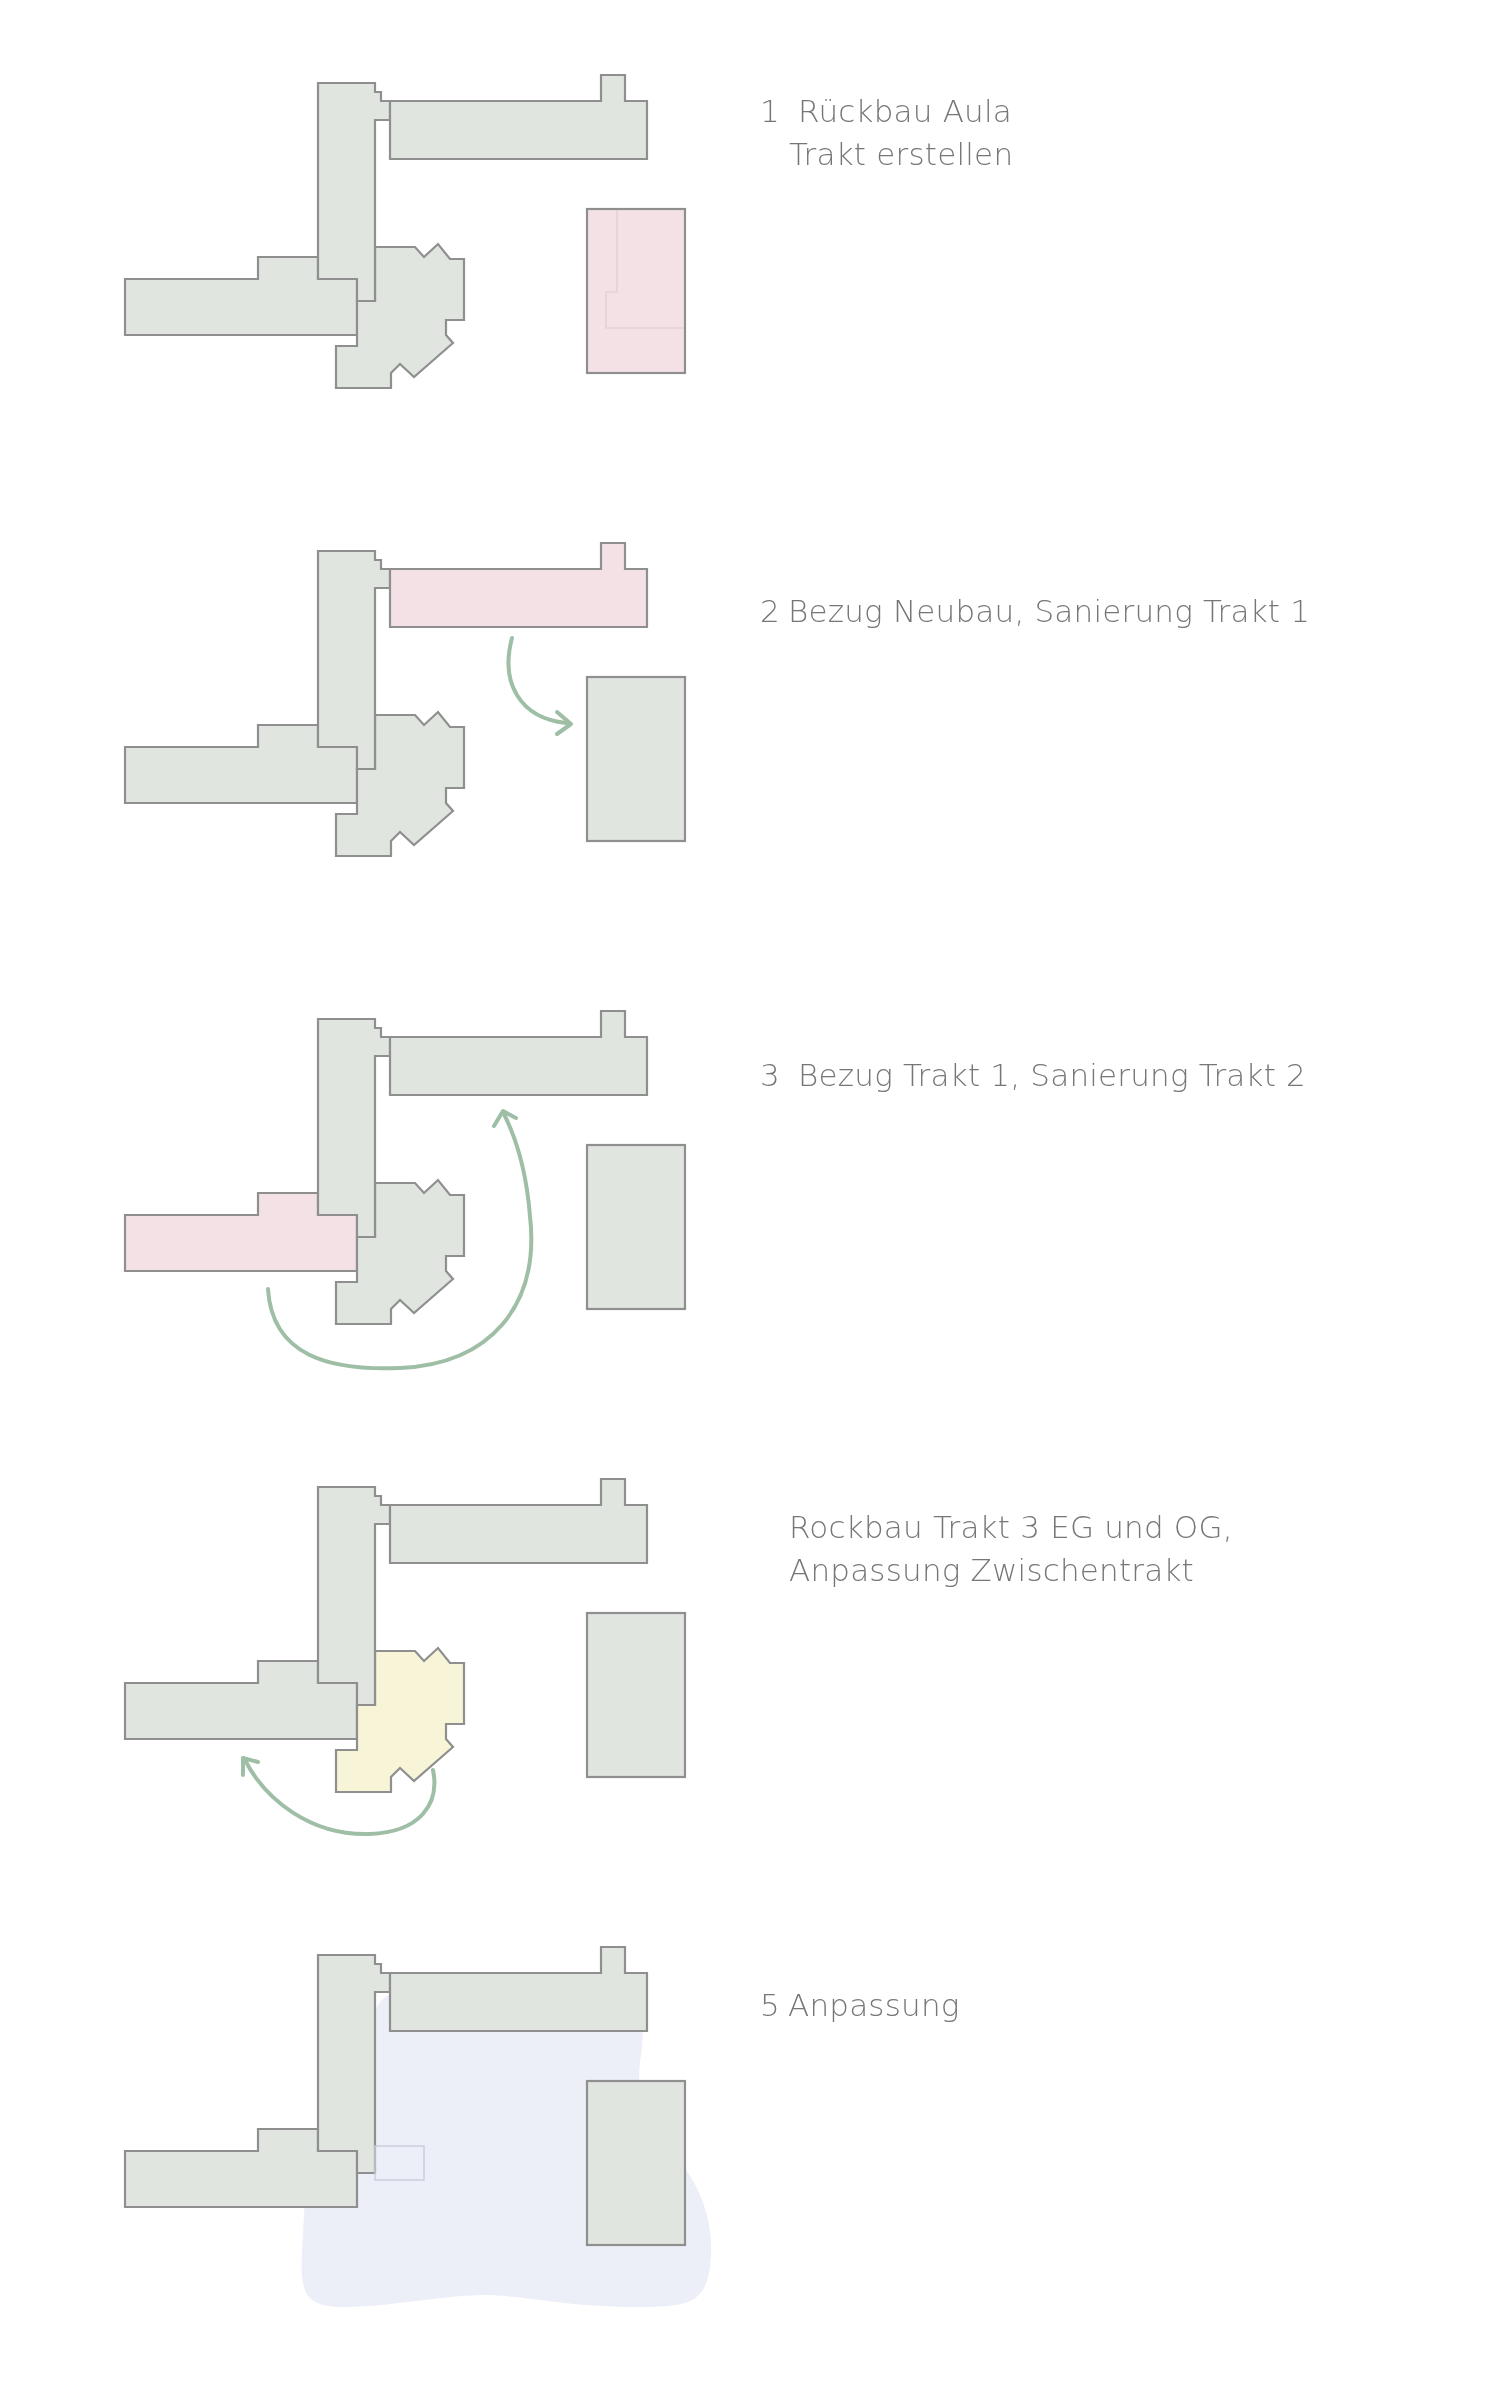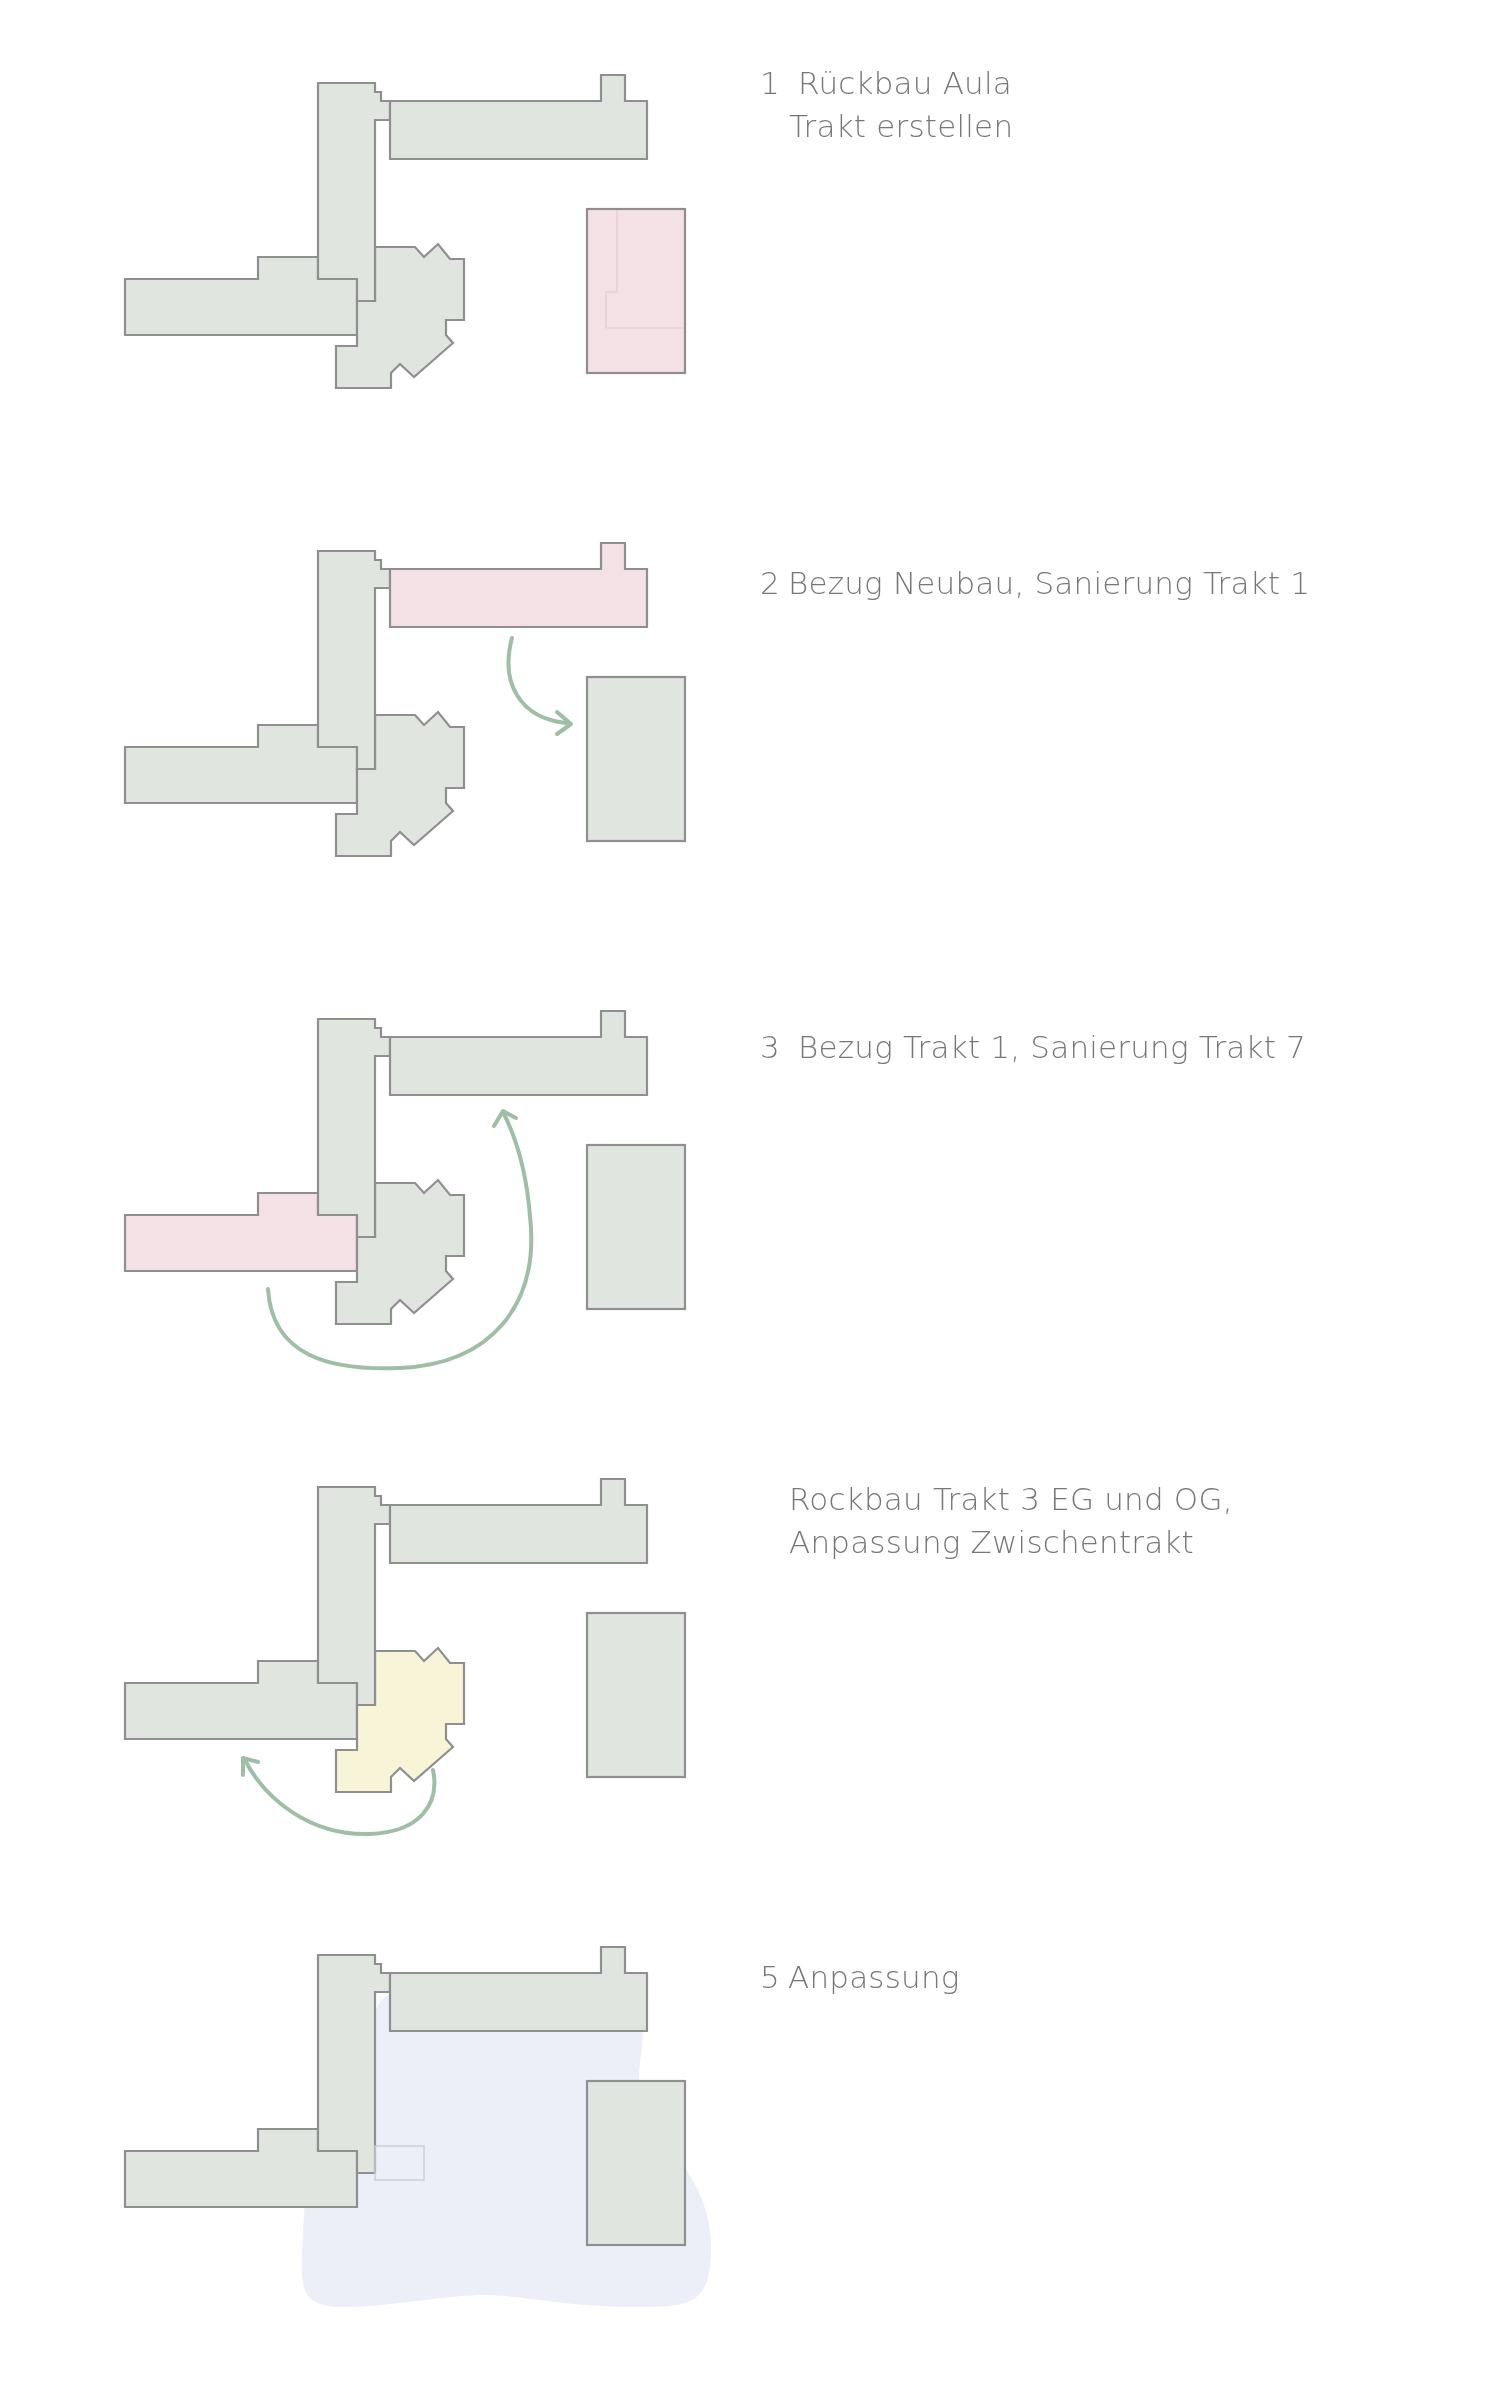--- a/index.html
+++ b/index.html
@@ -2,21 +2,21 @@
 <html><head>
 <meta charset="utf-8">
 <style>
   html, body { margin: 0; padding: 0; background: #ffffff; }
   body { width: 1500px; height: 2390px; position: relative; overflow: hidden;
          font-family: "DejaVu Sans", sans-serif; }
   .phase { position: absolute; left: 0; width: 1500px; height: 468px; }
   .phase svg { position: absolute; left: 0; top: 0; }
   .label { position: absolute; left: 760px; color: #767676; font-size: 31px;
            line-height: 43px; letter-spacing: 0.2px; white-space: nowrap;
-           font-family: "DejaVu Sans", sans-serif; font-weight: 300; }
+           font-family: "DejaVu Sans", sans-serif; font-weight: 300; margin-top: 28px; }
   .label .line { display: block; }
   .label .indent { padding-left: 29px; }
   .num { display: inline-block; min-width: 28px; }
   .bldg { stroke: #8f8f8f; stroke-width: 2.2; stroke-linejoin: miter; }
   .arrow { fill: none; stroke: #9ebea6; stroke-width: 4; stroke-linecap: round; stroke-linejoin: round; }
 </style>
 </head>
 <body>
 
 <div class="phase" style="top:0px;">
@@ -58,21 +58,21 @@
   <svg width="760" height="468" viewBox="0 0 760 468">
     <path class="bldg" fill="#f3e1e6" d="M125,279 L258,279 L258,257 L318,257 L318,279 L357,279 L357,335 L125,335 Z"></path>
     <path class="bldg" fill="#e0e5e0" d="M375,247 L415,247 L424,257 L438,244 L450,259 L464,259 L464,320 L446,320 L446,335 L453,343 L414,377 L400,364 L391,373 L391,388 L336,388 L336,346 L357,346 L357,301 L375,301 Z"></path>
     <path class="bldg" fill="#e0e5e0" d="M318,83 L375,83 L375,92 L381,92 L381,101 L390,101 L390,120 L375,120 L375,301 L357,301 L357,279 L318,279 Z"></path>
     <path class="bldg" fill="#e0e5e0" d="M390,101 L601,101 L601,75 L625,75 L625,101 L647,101 L647,159 L390,159 Z"></path>
     <rect class="bldg" x="587" y="209" width="98" height="164" fill="#e0e5e0"></rect>
     <path class="arrow" d="M268,353 C272,420 330,435 400,432 C490,428 540,370 530,280 C526,230 515,200 504,178"></path>
     <path class="arrow" d="M494,190 L503,175 L516,182"></path>
   </svg>
   <div class="label" style="top:90px;">
-    <span class="line"><span class="num">3</span> <span>Bezug Trakt 1, Sanierung Trakt 7</span></span>
+    <span class="line"><span class="num">3</span> <span>Bezug Trakt 1, Sanierung Trakt 2</span></span>
   </div>
 </div>
 
 <div class="phase" style="top:1404px;">
   <svg width="760" height="468" viewBox="0 0 760 468">
     <path class="bldg" fill="#e0e5e0" d="M125,279 L258,279 L258,257 L318,257 L318,279 L357,279 L357,335 L125,335 Z"></path>
     <path class="bldg" fill="#f8f4d8" d="M375,247 L415,247 L424,257 L438,244 L450,259 L464,259 L464,320 L446,320 L446,335 L453,343 L414,377 L400,364 L391,373 L391,388 L336,388 L336,346 L357,346 L357,301 L375,301 Z"></path>
     <path class="bldg" fill="#e0e5e0" d="M318,83 L375,83 L375,92 L381,92 L381,101 L390,101 L390,120 L375,120 L375,301 L357,301 L357,279 L318,279 Z"></path>
     <path class="bldg" fill="#e0e5e0" d="M390,101 L601,101 L601,75 L625,75 L625,101 L647,101 L647,159 L390,159 Z"></path>
     <rect class="bldg" x="587" y="209" width="98" height="164" fill="#e0e5e0"></rect>

